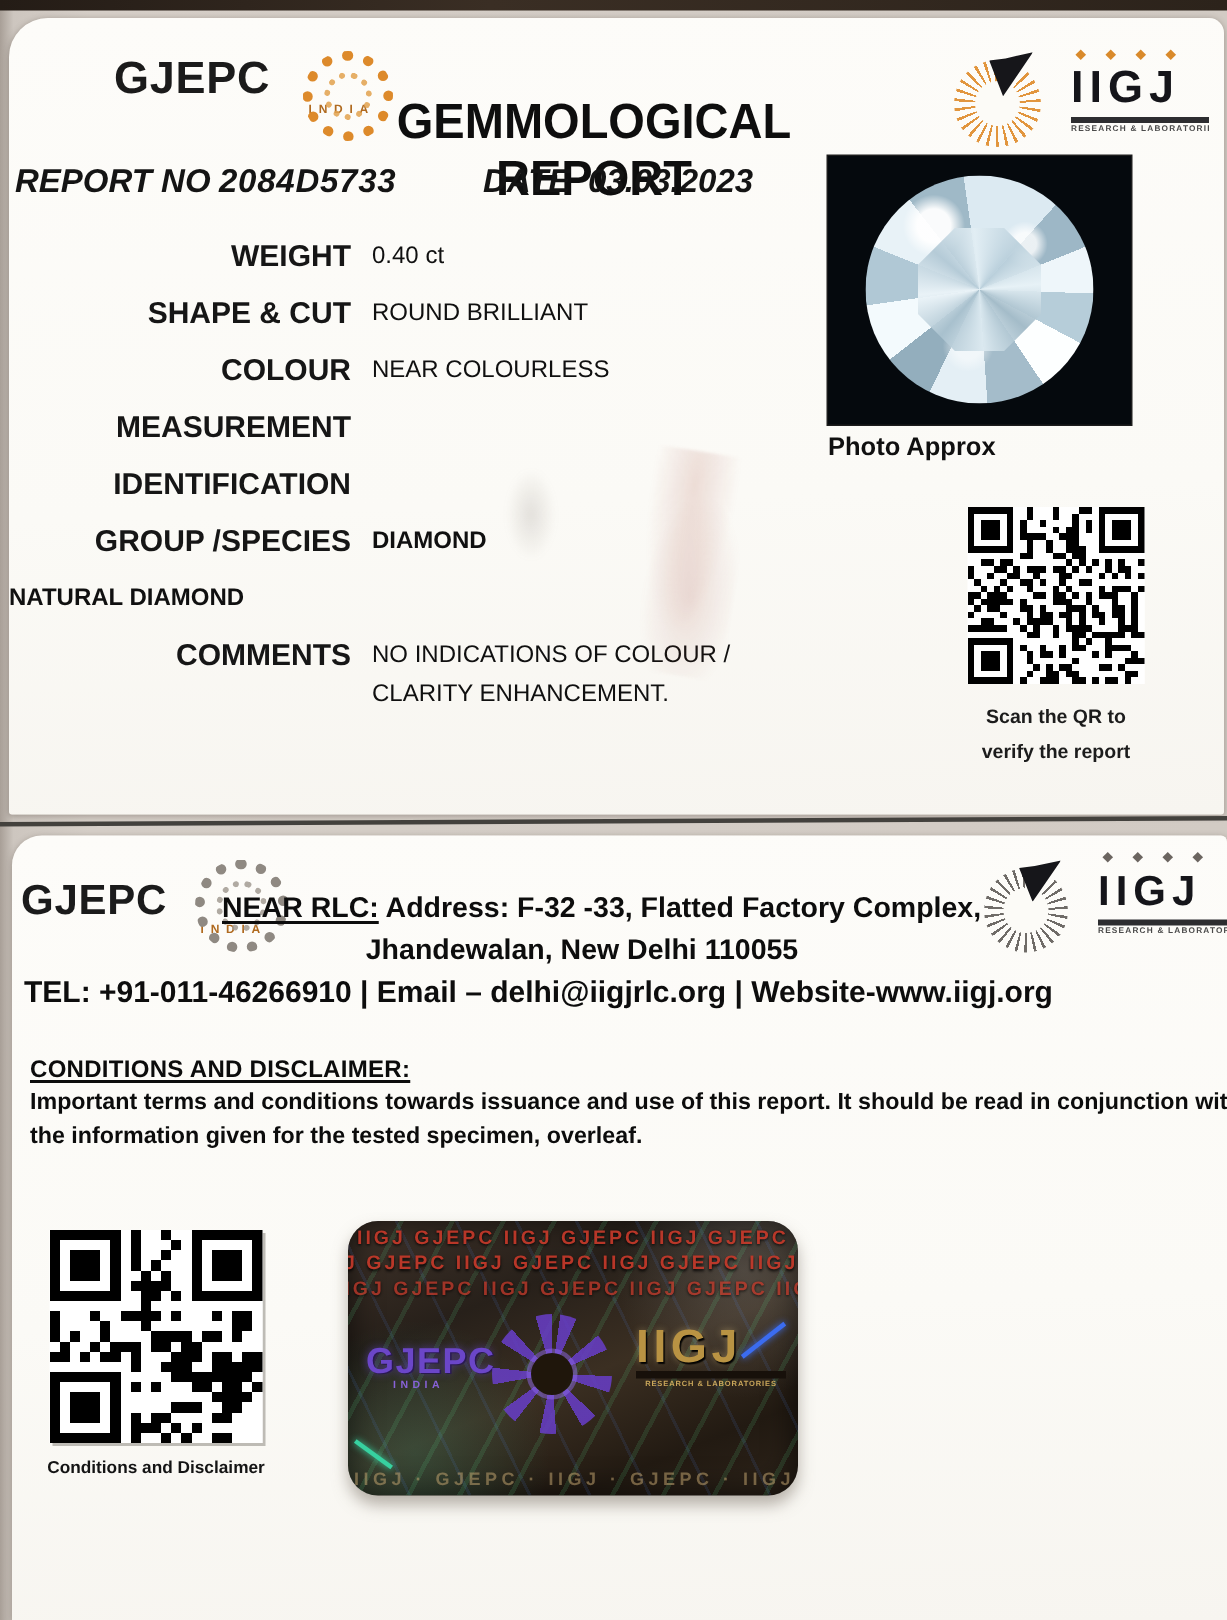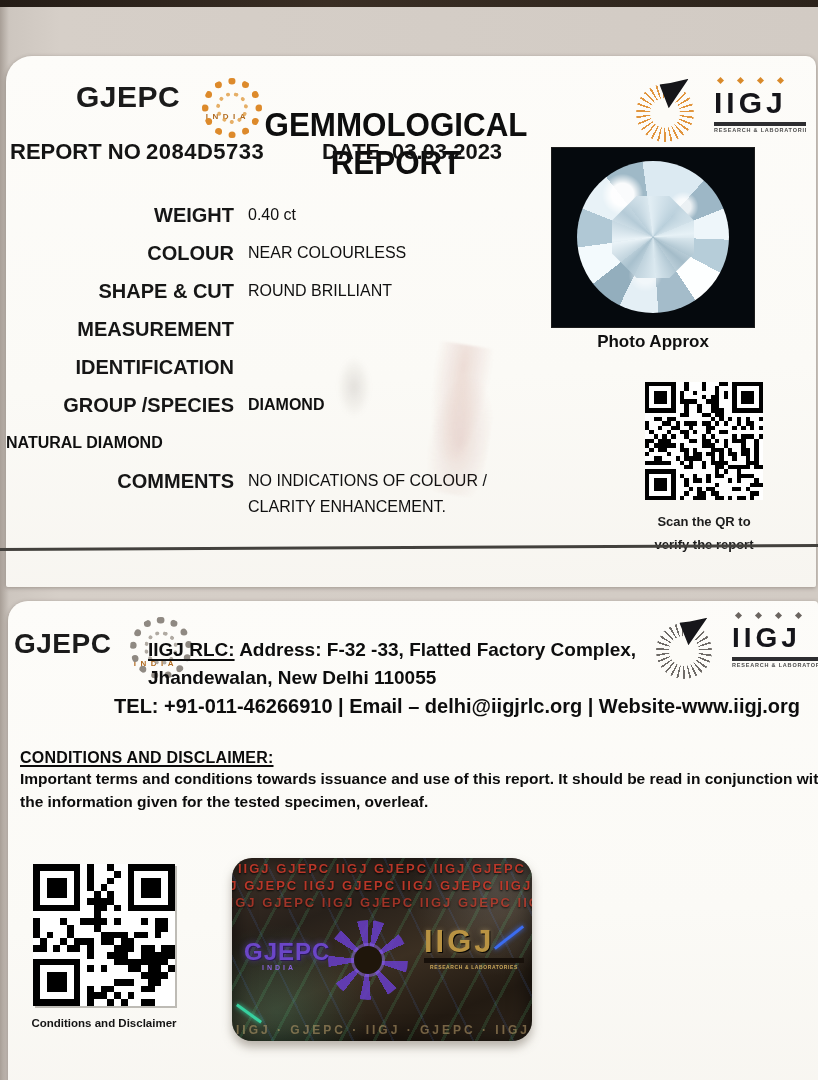--- a/index.html
+++ b/index.html
@@ -2,21 +2,21 @@
 <html><head>
 <meta charset="utf-8">
 <style>
   html,body{margin:0;padding:0;}
   body{
     width:818px;height:1080px;position:relative;overflow:hidden;
     background:linear-gradient(90deg,#a89f97 0px,#cdc6bf 9px,#d6cfc8 60px,#d2cbc4 100%);
     font-family:"Liberation Sans",sans-serif;color:#111;
   }
   .top-band{position:absolute;left:0;top:0;width:818px;height:7px;background:linear-gradient(90deg,#241c16,#3a2e24 40%,#2c231b);}
-  .card{position:absolute;background:linear-gradient(178deg,#fdfcf9 0%,#fbfaf6 60%,#f7f5f0 100%);box-shadow:0 1px 4px rgba(90,80,70,.45);margin-top:44px;}
+  .card{position:absolute;background:linear-gradient(178deg,#fdfcf9 0%,#fbfaf6 60%,#f7f5f0 100%);box-shadow:0 1px 4px rgba(90,80,70,.45);}
   .card-top{left:6px;top:12px;width:810px;height:531px;border-radius:26px 10px 2px 2px;}
   .card-bottom{left:8px;top:557px;width:810px;height:523px;border-radius:20px 4px 0 0;}
   .divider{position:absolute;left:0;top:546px;width:818px;height:3px;background:#43413d;transform:rotate(-0.28deg);}
 
   
   .gjepc-logo{position:absolute;}
   .gjepc-name{font-size:30px;font-weight:700;letter-spacing:.5px;color:#1b1b1b;line-height:30px;}
   .gjepc-india{font-size:8px;font-weight:700;letter-spacing:4.5px;color:#b06a1f;margin-top:0px;text-align:right;padding-right:6px;}
   .dot-ring{position:absolute;border-radius:50%;}
   .dot-ring::after{content:"";position:absolute;inset:7px;border-radius:50%;border:4px dotted currentColor;transform:rotate(18deg);opacity:.85;}
@@ -27,57 +27,57 @@
   .sunburst::after{content:"";position:absolute;left:24%;top:24%;width:52%;height:52%;border-radius:50%;background:#fcfbf7;}
   .sunburst.gray{background:repeating-conic-gradient(from 3deg,rgba(96,92,88,.9) 0deg 4deg,transparent 4deg 13.5deg);}
   .nib{position:absolute;background:#16161a;clip-path:polygon(100% 0,62% 100%,0 42%,38% 28%);}
   .iigj-dots{position:absolute;display:flex;gap:15px;}
   .iigj-dots i{width:5px;height:5px;background:#d98a2b;transform:rotate(45deg);}
   .iigj-name{position:absolute;font-size:30px;font-weight:700;letter-spacing:4px;color:#15151a;line-height:30px;}
   .iigj-sub{position:absolute;font-size:5.5px;font-weight:700;letter-spacing:.8px;color:#4a4a4a;border-top:4px solid #2d2d30;padding-top:1px;width:92px;text-align:center;white-space:nowrap;overflow:hidden;}
 
   
   .report-title{position:absolute;left:200px;top:50px;width:380px;text-align:center;font-size:33px;font-weight:700;transform:scaleX(.95);letter-spacing:0;color:#0e0e0e;}
-  .rrow{position:absolute;top:83px;font-size:22px;font-weight:700;color:#141414;white-space:nowrap;}
+  .rrow{position:absolute;top:96px;font-size:22px;font-weight:700;color:#141414;white-space:nowrap;font-style:italic;}
   .rr-label{left:4px;}
   .rr-no{left:140px;letter-spacing:.5px;}
   .rr-datelabel{left:316px;}
   .rr-date{left:386px;}
   .fields{position:absolute;left:0;top:146px;width:560px;}
   .frow{display:flex;line-height:26px;margin-bottom:12px;}
   .flabel{width:228px;text-align:right;padding-right:14px;font-size:20px;font-weight:700;color:#161616;white-space:nowrap;}
   .fval{width:302px;font-size:16px;font-weight:400;color:#101010;}
   .fval.strong{font-weight:700;}
 
   .photo-box{position:absolute;left:546px;top:92px;width:202px;height:179px;background:#05090d;box-shadow:0 0 0 1px #1c1c1c;}
   .stone{position:absolute;left:25px;top:13px;width:152px;height:152px;border-radius:50%;
     background:
       radial-gradient(circle at 30% 22%,rgba(255,255,255,.95) 0 7%,rgba(255,255,255,0) 13%),
       radial-gradient(circle at 70% 30%,rgba(255,255,255,.8) 0 5%,rgba(255,255,255,0) 10%),
       radial-gradient(circle at 45% 75%,rgba(255,255,255,.5) 0 6%,rgba(255,255,255,0) 12%),
       conic-gradient(from 18deg,#dceaf2 0 24deg,#9db7c6 24deg 50deg,#eef6fa 50deg 74deg,#b6cdd9 74deg 100deg,#fdffff 100deg 128deg,#a4bcca 128deg 158deg,#e4eff5 158deg 188deg,#93aebd 188deg 214deg,#f3fafd 214deg 244deg,#b0c8d5 244deg 274deg,#e8f2f7 274deg 304deg,#9fb9c7 304deg 334deg,#dceaf2 334deg 360deg);}
   .stone::after{content:"";position:absolute;left:23%;top:23%;width:54%;height:54%;
     clip-path:polygon(30% 0,70% 0,100% 30%,100% 70%,70% 100%,30% 100%,0 70%,0 30%);
     background:conic-gradient(from 40deg,#b9cfdb,#e6f1f6,#9cb6c4,#dbe9f0,#aac2cf,#eef6fa,#b0c7d4,#e2eef4,#b9cfdb);opacity:.92;}
-  .photo-caption{position:absolute;left:546px;top:276px;width:202px;text-align:center;font-size:17px;font-weight:700;color:#101010;}
+  .photo-caption{position:absolute;left:546px;top:276px;width:202px;font-size:17px;font-weight:700;color:#101010;}
 
   .qr{background:#fff;}
   .qr-report{position:absolute;left:639px;top:326px;width:118px;height:118px;}
   .qr-cap1{position:absolute;left:614px;top:458px;width:168px;text-align:center;font-size:13px;font-weight:700;color:#1c1c1c;}
   .qr-cap2{position:absolute;left:614px;top:481px;width:168px;text-align:center;font-size:13px;font-weight:700;color:#1c1c1c;}
 
   .stain-a{position:absolute;left:412px;top:288px;width:74px;height:150px;transform:rotate(9deg);filter:blur(1px);
     background:radial-gradient(ellipse at 50% 15%,rgba(158,62,46,.16),transparent 55%),radial-gradient(ellipse at 62% 65%,rgba(148,52,40,.14),transparent 50%);}
   .stain-b{position:absolute;left:330px;top:298px;width:36px;height:66px;filter:blur(2px);background:radial-gradient(ellipse,rgba(120,110,100,.18),transparent 65%);}
 
   
   .addr-line1{position:absolute;left:140px;top:38px;width:480px;text-align:center;font-size:19px;font-weight:700;color:#0d0d0d;white-space:nowrap;}
   .addr-label{text-decoration:underline;text-underline-offset:3px;text-decoration-thickness:2px;}
-  .addr-line2{position:absolute;left:140px;top:66px;width:480px;text-align:left;font-size:19px;font-weight:700;color:#0d0d0d;}
-  .contact-line{position:absolute;left:24px;top:94px;width:768px;text-align:right;font-size:20px;font-weight:700;color:#0d0d0d;white-space:nowrap;}
+  .addr-line2{position:absolute;left:140px;top:66px;width:480px;text-align:center;font-size:19px;font-weight:700;color:#0d0d0d;}
+  .contact-line{position:absolute;left:8px;top:94px;width:768px;text-align:left;font-size:20px;font-weight:700;color:#0d0d0d;white-space:nowrap;}
   .disc-head{position:absolute;left:12px;top:148px;font-size:16px;font-weight:700;color:#0c0c0c;text-decoration:underline;text-decoration-thickness:2px;text-underline-offset:2px;letter-spacing:.2px;}
   .disc-l1{position:absolute;left:12px;top:169px;width:796px;font-size:15.5px;font-weight:700;color:#0c0c0c;white-space:nowrap;}
   .disc-l2{position:absolute;left:12px;top:192px;width:796px;font-size:15.5px;font-weight:700;color:#0c0c0c;}
   .qr-disc{position:absolute;left:25px;top:263px;width:142px;height:142px;box-shadow:2px 2px 0 rgba(130,125,118,.5);}
   .qr-disc-cap{position:absolute;left:8px;top:416px;width:176px;text-align:center;font-size:11.5px;font-weight:700;color:#141414;}
 
   
   .sticker{position:absolute;left:224px;top:257px;width:300px;height:183px;border-radius:20px;overflow:hidden;
     background:linear-gradient(158deg,#40332a 0%,#27201a 30%,#3b2f22 55%,#221a12 80%,#2e241a 100%);
     box-shadow:0 6px 10px rgba(120,110,98,.5), inset 0 0 22px rgba(0,0,0,.7);}
@@ -134,26 +134,26 @@
   <span class="rrow rr-no">2084D5733</span>
   <span class="rrow rr-datelabel">DATE</span>
   <span class="rrow rr-date">03.03.2023</span>
 
   <div class="fields">
     <div class="frow">
       <div class="flabel">WEIGHT</div>
       <div class="fval">0.40 ct</div>
     </div>
     <div class="frow">
+      <div class="flabel">SHAPE &amp; CUT</div>
+      <div class="fval">ROUND BRILLIANT</div>
+    </div>
+    <div class="frow">
       <div class="flabel">COLOUR</div>
       <div class="fval">NEAR COLOURLESS</div>
-    </div>
-    <div class="frow">
-      <div class="flabel">SHAPE &amp; CUT</div>
-      <div class="fval">ROUND BRILLIANT</div>
     </div>
     <div class="frow">
       <div class="flabel">MEASUREMENT</div>
     </div>
     <div class="frow">
       <div class="flabel">IDENTIFICATION</div>
       <div class="fval"></div>
     </div>
     <div class="frow">
       <div class="flabel">GROUP /SPECIES</div>
@@ -442,21 +442,21 @@
     <div class="iigj-dots" style="left:80px;top:0px;">
         <i style="background:#6b6560;"></i>
         <i style="background:#6b6560;"></i>
         <i style="background:#6b6560;"></i>
         <i style="background:#6b6560;"></i>
       </div>
     <div class="iigj-name" style="left:76px;top:10px;font-size:28px;">IIGJ</div>
     <div class="iigj-sub" style="left:76px;top:44px;">RESEARCH &amp; LABORATORIES</div>
   </div>
 
-  <div class="addr-line1"><span class="addr-label">IIGJ RLC:</span><span> Address: F-32 -33, Flatted Factory Complex,</span></div>
+  <div class="addr-line1"><span class="addr-label">NEAR RLC:</span><span> Address: F-32 -33, Flatted Factory Complex,</span></div>
   <div class="addr-line2">Jhandewalan, New Delhi 110055</div>
   <div class="contact-line">TEL: +91-011-46266910 | Email – delhi@iigjrlc.org | Website-www.iigj.org</div>
 
   <div class="disc-head">CONDITIONS AND DISCLAIMER:</div>
   <div class="disc-l1">Important terms and conditions towards issuance and use of this report. It should be read in conjunction with</div>
   <div class="disc-l2">the information given for the tested specimen, overleaf.</div>
 
   <div class="qr qr-disc"><svg viewBox="0 0 21 21" width="100%" height="100%" shape-rendering="crispEdges">
         <rect width="21" height="21" fill="#fff"></rect>
         <rect x="8" y="0" width="1" height="1" fill="#000"></rect>

